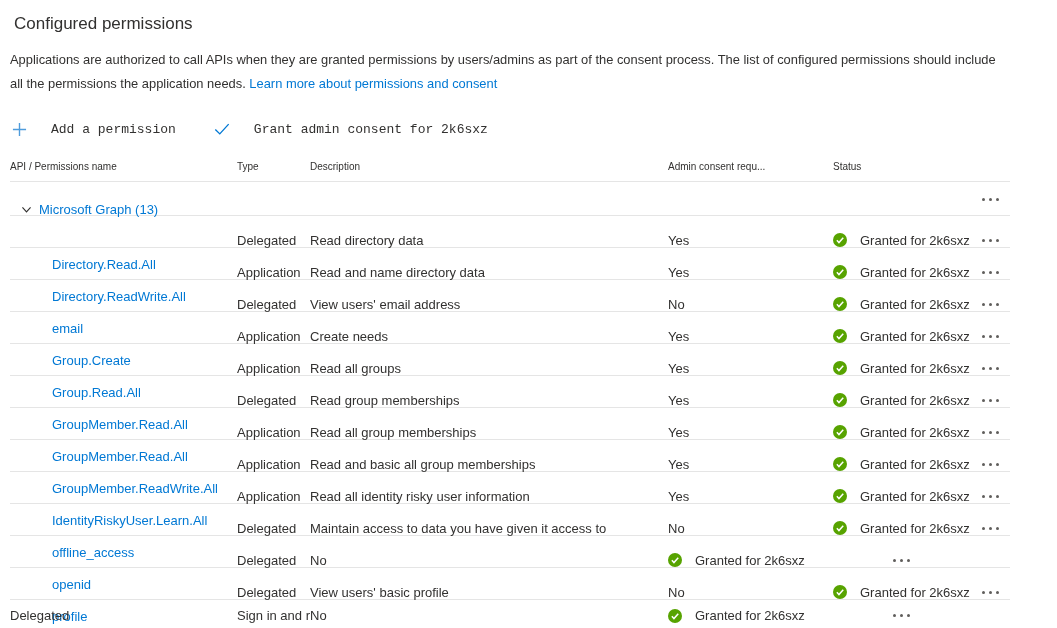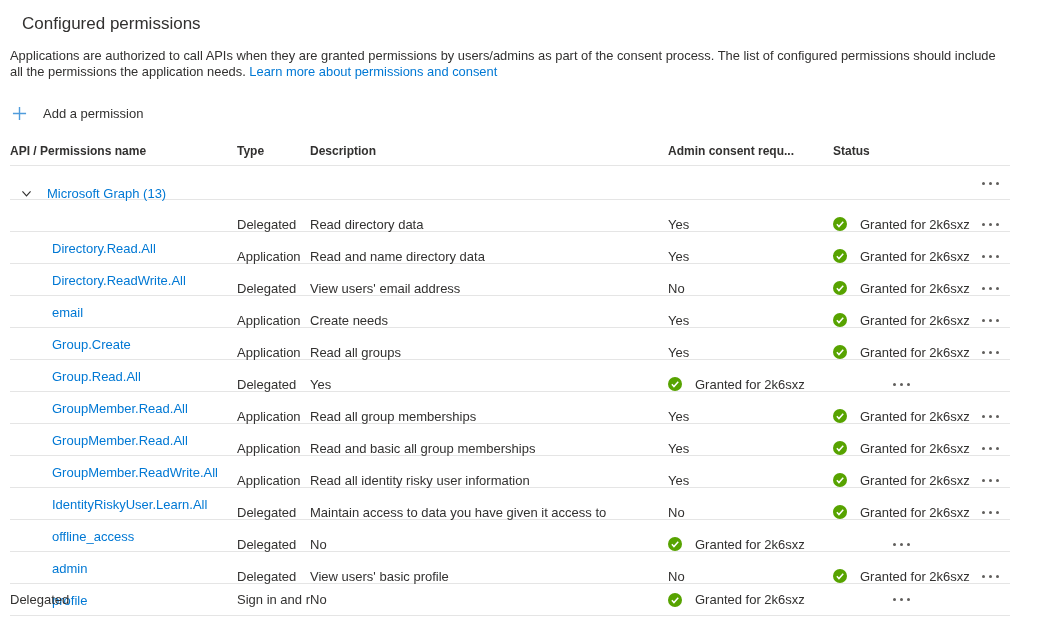--- a/index.html
+++ b/index.html
@@ -9,71 +9,71 @@
     color: #323130;
     width: 1057px;
     height: 628px;
     overflow: hidden;
   }
   .page { padding: 12px 10px 0 10px; }
 
   h1.page-title {
     font-size: 17px;
     font-weight: 400;
-    margin: 2px 0 0 12px;
+    margin: 2px 0 0 4px;
     color: #323130;
   }
 
   .desc {
     font-size: 12.9px;
-    line-height: 16px;
+    line-height: 24px;
     margin: 14px 0 0 0;
     max-width: 1000px;
     color: #323130;
   }
   a { color: #0078d4; text-decoration: none; cursor: pointer; }
 
   .toolbar {
     display: flex;
     align-items: center;
     gap: 34px;
     margin-top: 20px;
     height: 26px;
   }
   .cmd {
     display: flex;
     align-items: center;
-    gap: 16px;
+    gap: 24px;
     background: none;
     border: none;
     padding: 3px 2px;
-    font-family: Liberation Sans, sans-serif;
+    font-family: Liberation Mono, monospace;
     font-size: 13px;
     color: #323130;
     cursor: pointer;
     white-space: nowrap;
   }
   .cmd svg { display: block; }
 
   .table { margin-top: 10px; width: 1000px; }
   .row {
     display: grid;
     grid-template-columns: 227px 73px 358px 165px 137px 40px;
     align-items: center;
     border-bottom: 1px solid #e5e5e5;
   }
   .thead { height: 30px; }
-  .th { font-size: 12px; font-weight: 700; color: #323130; white-space: nowrap; overflow: hidden; }
+  .th { font-size: 10px; font-weight: 400; color: #323130; white-space: nowrap; overflow: hidden; }
 
   .group-row { height: 34px; }
   .group-label-wrap {
     grid-column: 1 / 6;
     display: flex;
     align-items: center;
-    gap: 14px;
+    gap: 6px;
     padding-left: 10px;
     margin-top: 20px;
   }
   .group-label-wrap a { font-size: 13px; }
   .chev { display: flex; align-items: center; cursor: pointer; }
 
   .perm-row { height: 32px; }
   .cell { font-size: 13px; color: #323130; white-space: nowrap; overflow: hidden; }
   .name-cell { padding-left: 42px; margin-top: 48px; }
   .name-cell a { font-size: 13px; }
@@ -104,20 +104,28 @@
     <a href="#">Learn more about permissions and consent</a></p>
 
   <div class="toolbar">
     <button class="cmd">
       <span class="icon">
         <svg width="15" height="15" viewBox="0 0 16 16">
             <path d="M8 1v14M1 8h14" stroke="#4f9cdc" stroke-width="1.5" fill="none"></path>
           </svg>
       </span>
       <span>Add a permission</span>
+    </button>
+    <button class="cmd">
+      <span class="icon">
+        <svg width="16" height="14" viewBox="0 0 18 14">
+            <path d="M1.5 7.5l5 5L16.5 1.5" stroke="#0078d4" stroke-width="1.5" fill="none"></path>
+          </svg>
+      </span>
+      <span>Grant admin consent for 2k6sxz</span>
     </button>
   </div>
 
   <div class="table">
 
     <div class="row thead">
       <div class="th">API / Permissions name</div>
       <div class="th">Type</div>
       <div class="th">Description</div>
       <div class="th">Admin consent requ...</div>
@@ -267,20 +275,21 @@
               <i></i>
             </span>
     </button>
   </div>
 
   <div class="row perm-row">
     <div class="cell name-cell">
       <a href="#">GroupMember.Read.All</a>
     </div>
     <div class="cell">Delegated</div>
+    <div class="cell">Read group memberships</div>
     <div class="cell">Yes</div>
     <div class="cell status-cell">
       <span>
         <svg width="14" height="14" viewBox="0 0 16 16">
                 <circle cx="8" cy="8" r="8" fill="#57a300"></circle>
                 <path d="M4.4 8.4l2.4 2.5 4.9-5.4" stroke="#ffffff" stroke-width="1.7" fill="none"></path>
               </svg>
       </span>
       <span>Granted for 2k6sxz</span>
     </div>
@@ -388,21 +397,21 @@
       <span class="dots">
               <i></i>
               <i></i>
               <i></i>
             </span>
     </button>
   </div>
 
   <div class="row perm-row">
     <div class="cell name-cell">
-      <a href="#">admin</a>
+      <a href="#">openid</a>
     </div>
     <div class="cell">Delegated</div>
     <div class="cell">No</div>
     <div class="cell status-cell">
       <span>
         <svg width="14" height="14" viewBox="0 0 16 16">
                 <circle cx="8" cy="8" r="8" fill="#57a300"></circle>
                 <path d="M4.4 8.4l2.4 2.5 4.9-5.4" stroke="#ffffff" stroke-width="1.7" fill="none"></path>
               </svg>
       </span>

